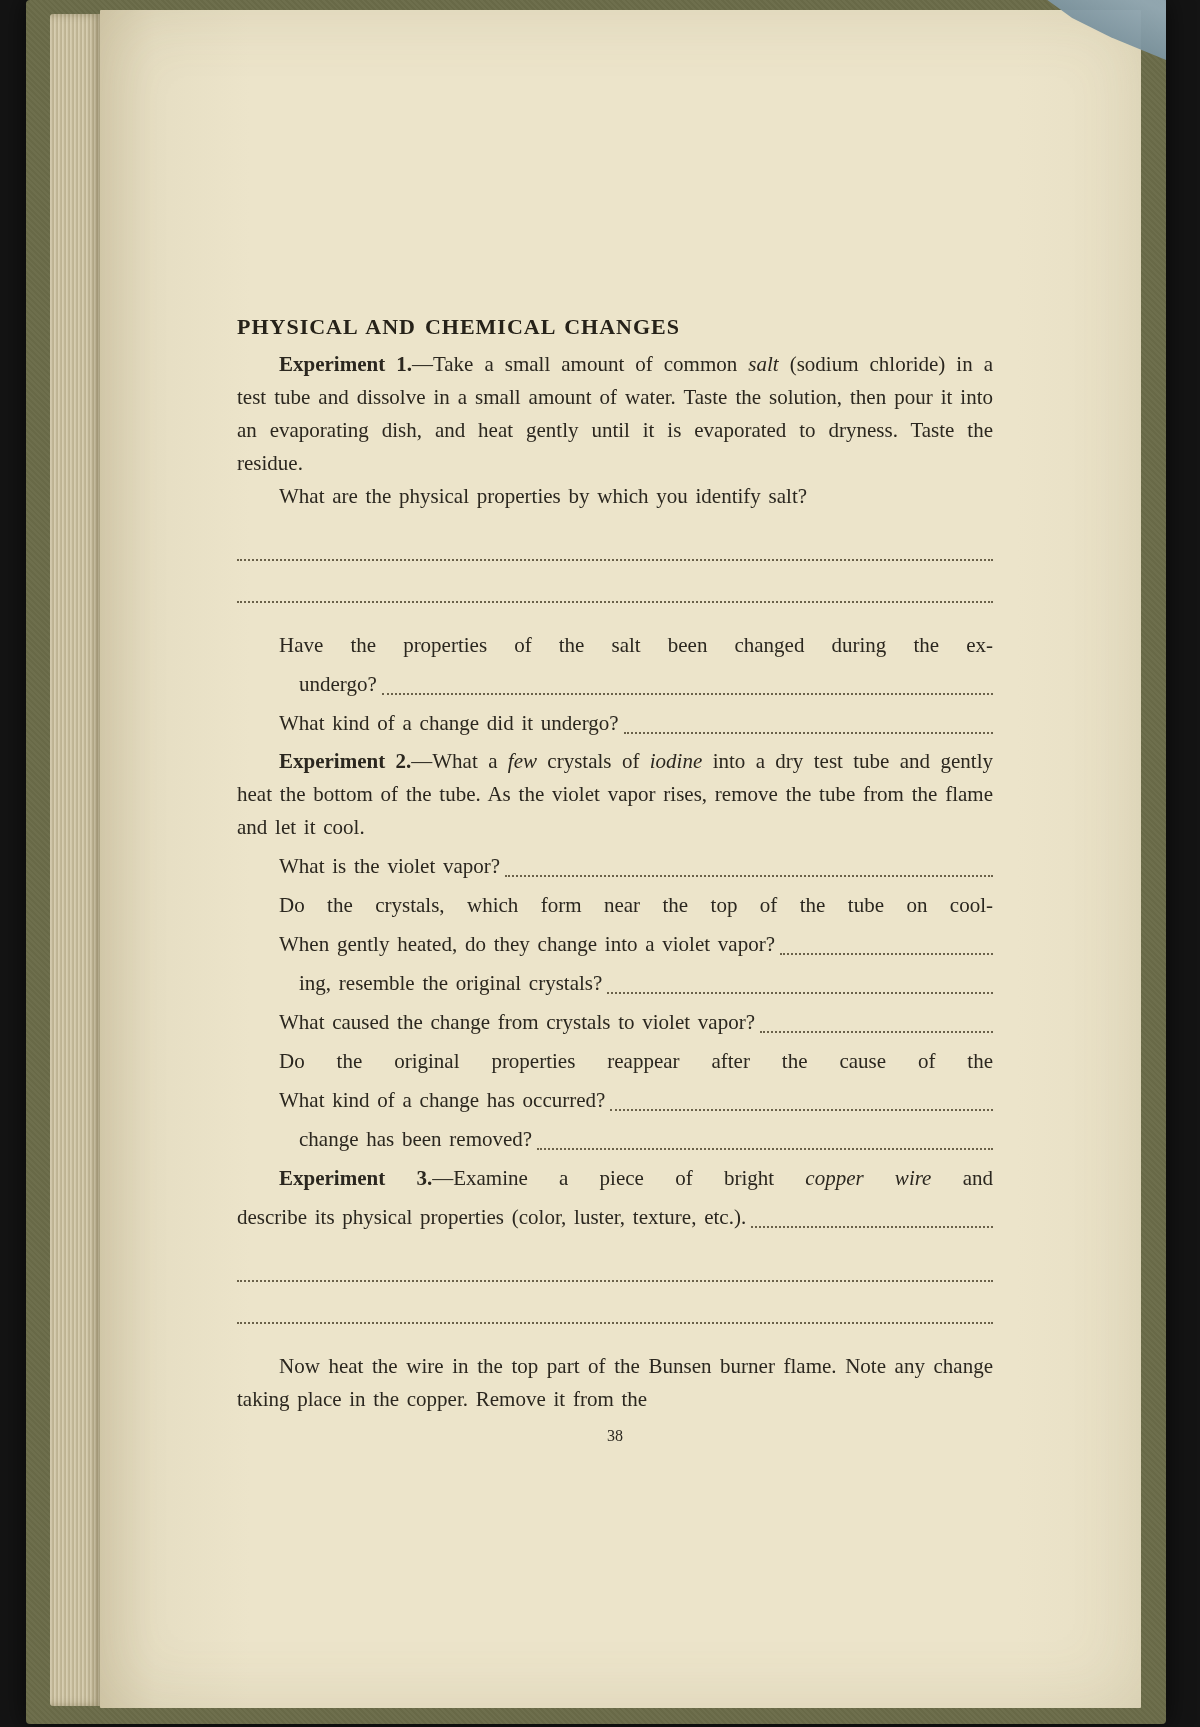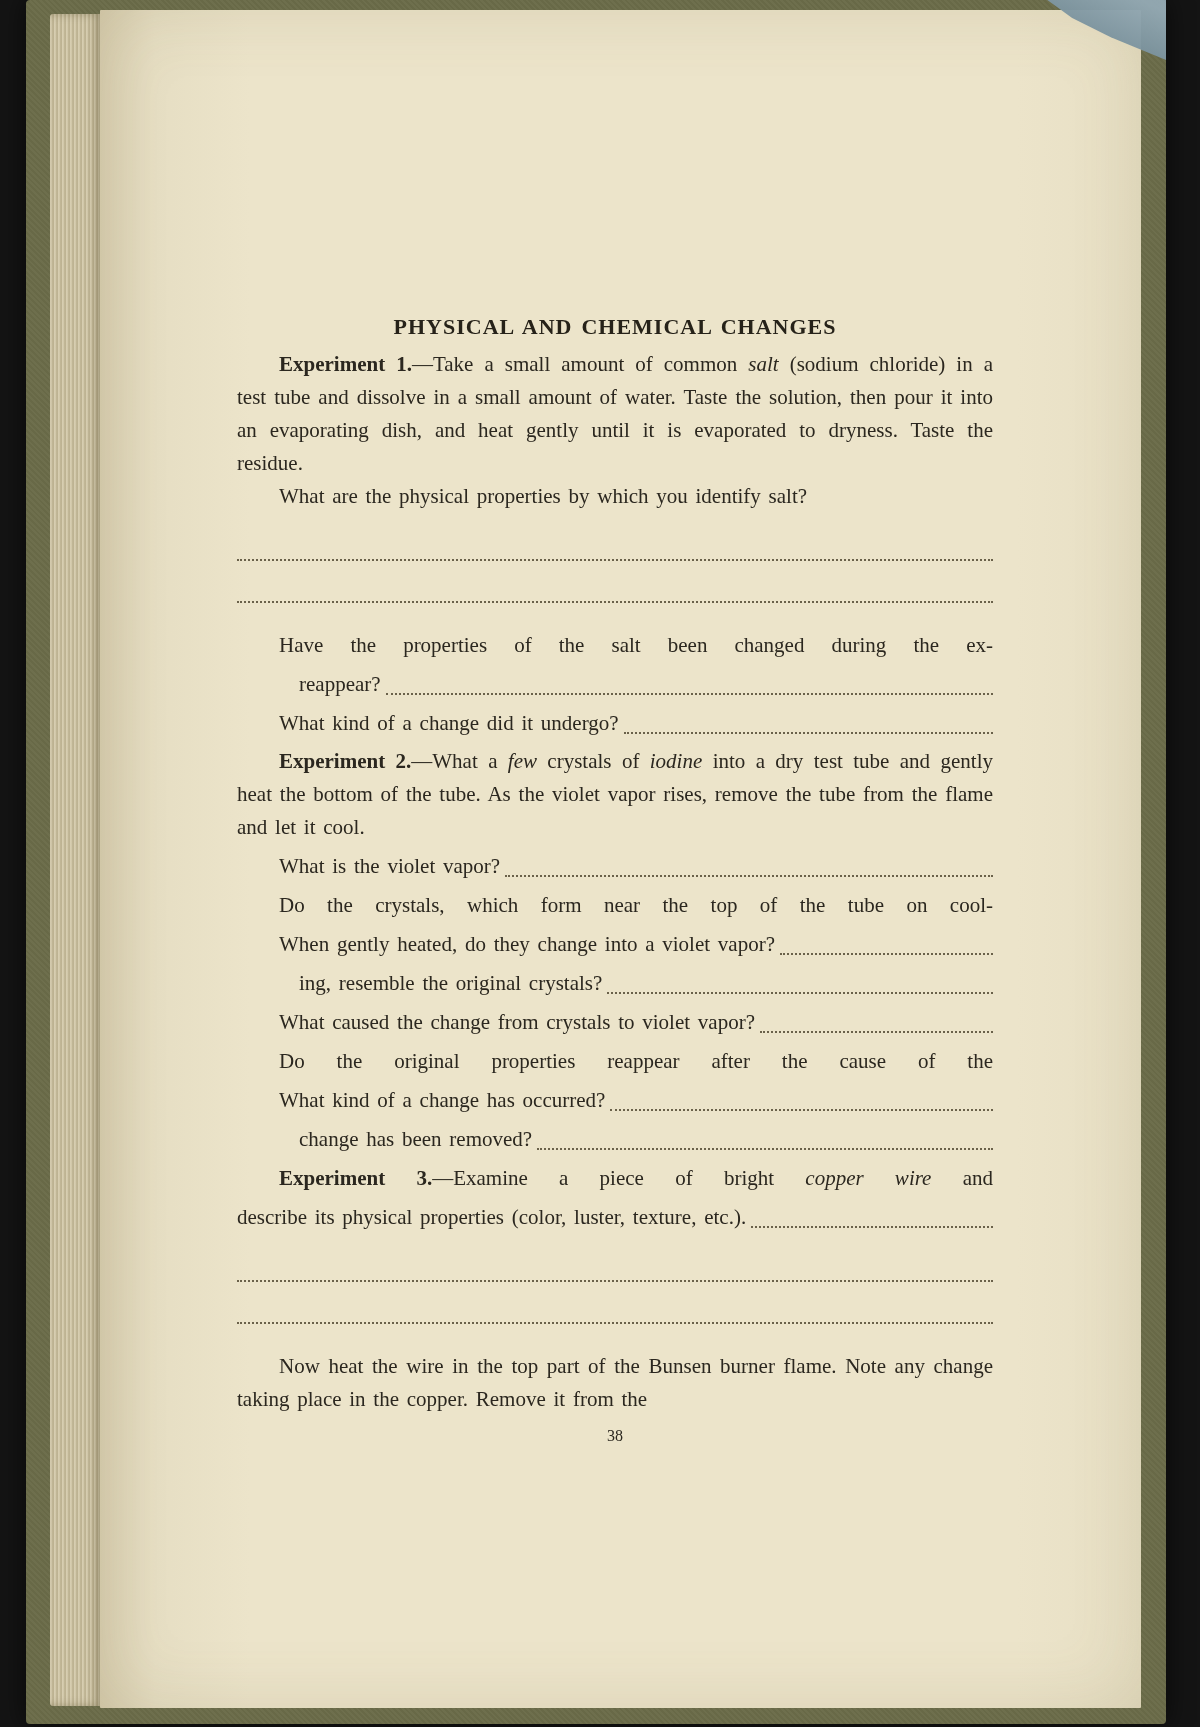--- a/index.html
+++ b/index.html
@@ -31,21 +31,21 @@
     position:absolute;right:0;top:0;width:138px;height:60px;
     background:linear-gradient(205deg,#93a9b4 10%,#708995 70%,#5d7682 100%);
     clip-path:polygon(14% 0,100% 0,100% 100%,60% 62%,32% 30%,20% 10%);
     z-index:3;opacity:.95;
   }
   .content{
     position:absolute;left:137px;top:300px;width:756px;
     color:#2b271f;font-size:21px;line-height:33px;word-spacing:2.5px;
   }
   .title{
-    text-align:center;font-weight:bold;font-size:22px;letter-spacing:1px;
+    text-align:left;font-weight:bold;font-size:22px;letter-spacing:1px;
     color:#262219;
   }
   .paragraph{text-align:justify;text-indent:42px;margin-top:5px;}
   .question{text-indent:42px;}
   .jline{text-align:justify;text-align-last:justify;text-indent:42px;margin-top:6px;}
   .qdots{display:flex;align-items:baseline;margin-top:6px;padding-left:42px;}
   .qdots.indent2{padding-left:62px;}
   .qdots.noindent{padding-left:0;justify-content:center;}
   .qdots .qtext{white-space:nowrap;flex:0 0 auto;}
   .dots{
@@ -70,21 +70,21 @@
   <div class="page">
     <div class="content">
       <div class="title">PHYSICAL AND CHEMICAL CHANGES</div>
       <div>
           <div class="paragraph"><span class="b">Experiment 1.</span><span>—Take a small amount of common </span><span class="i">salt</span><span> (sodium chloride) in a test tube and dissolve in a small amount of water. Taste the solution, then pour it into an evaporating dish, and heat gently until it is evaporated to dryness. Taste the residue.</span></div>
           <div class="question"><span>What are the physical properties by which you identify salt?</span></div>
           <div class="dotline"></div>
           <div class="dotline"></div>
           <div class="jline"><span>Have the properties of the salt been changed during the ex-</span></div>
           <div class="qdots indent2">
-            <span class="qtext"><span>reappear?</span></span>
+            <span class="qtext"><span>undergo?</span></span>
             <span class="dots"></span>
           </div>
           <div class="qdots">
             <span class="qtext"><span>What kind of a change did it undergo?</span></span>
             <span class="dots"></span>
           </div>
           <div class="paragraph"><span class="b">Experiment 2.</span><span>—What a </span><span class="i">few</span><span> crystals of </span><span class="i">iodine</span><span> into a dry test tube and gently heat the bottom of the tube. As the violet vapor rises, remove the tube from the flame and let it cool.</span></div>
           <div class="qdots">
             <span class="qtext"><span>What is the violet vapor?</span></span>
             <span class="dots"></span>

